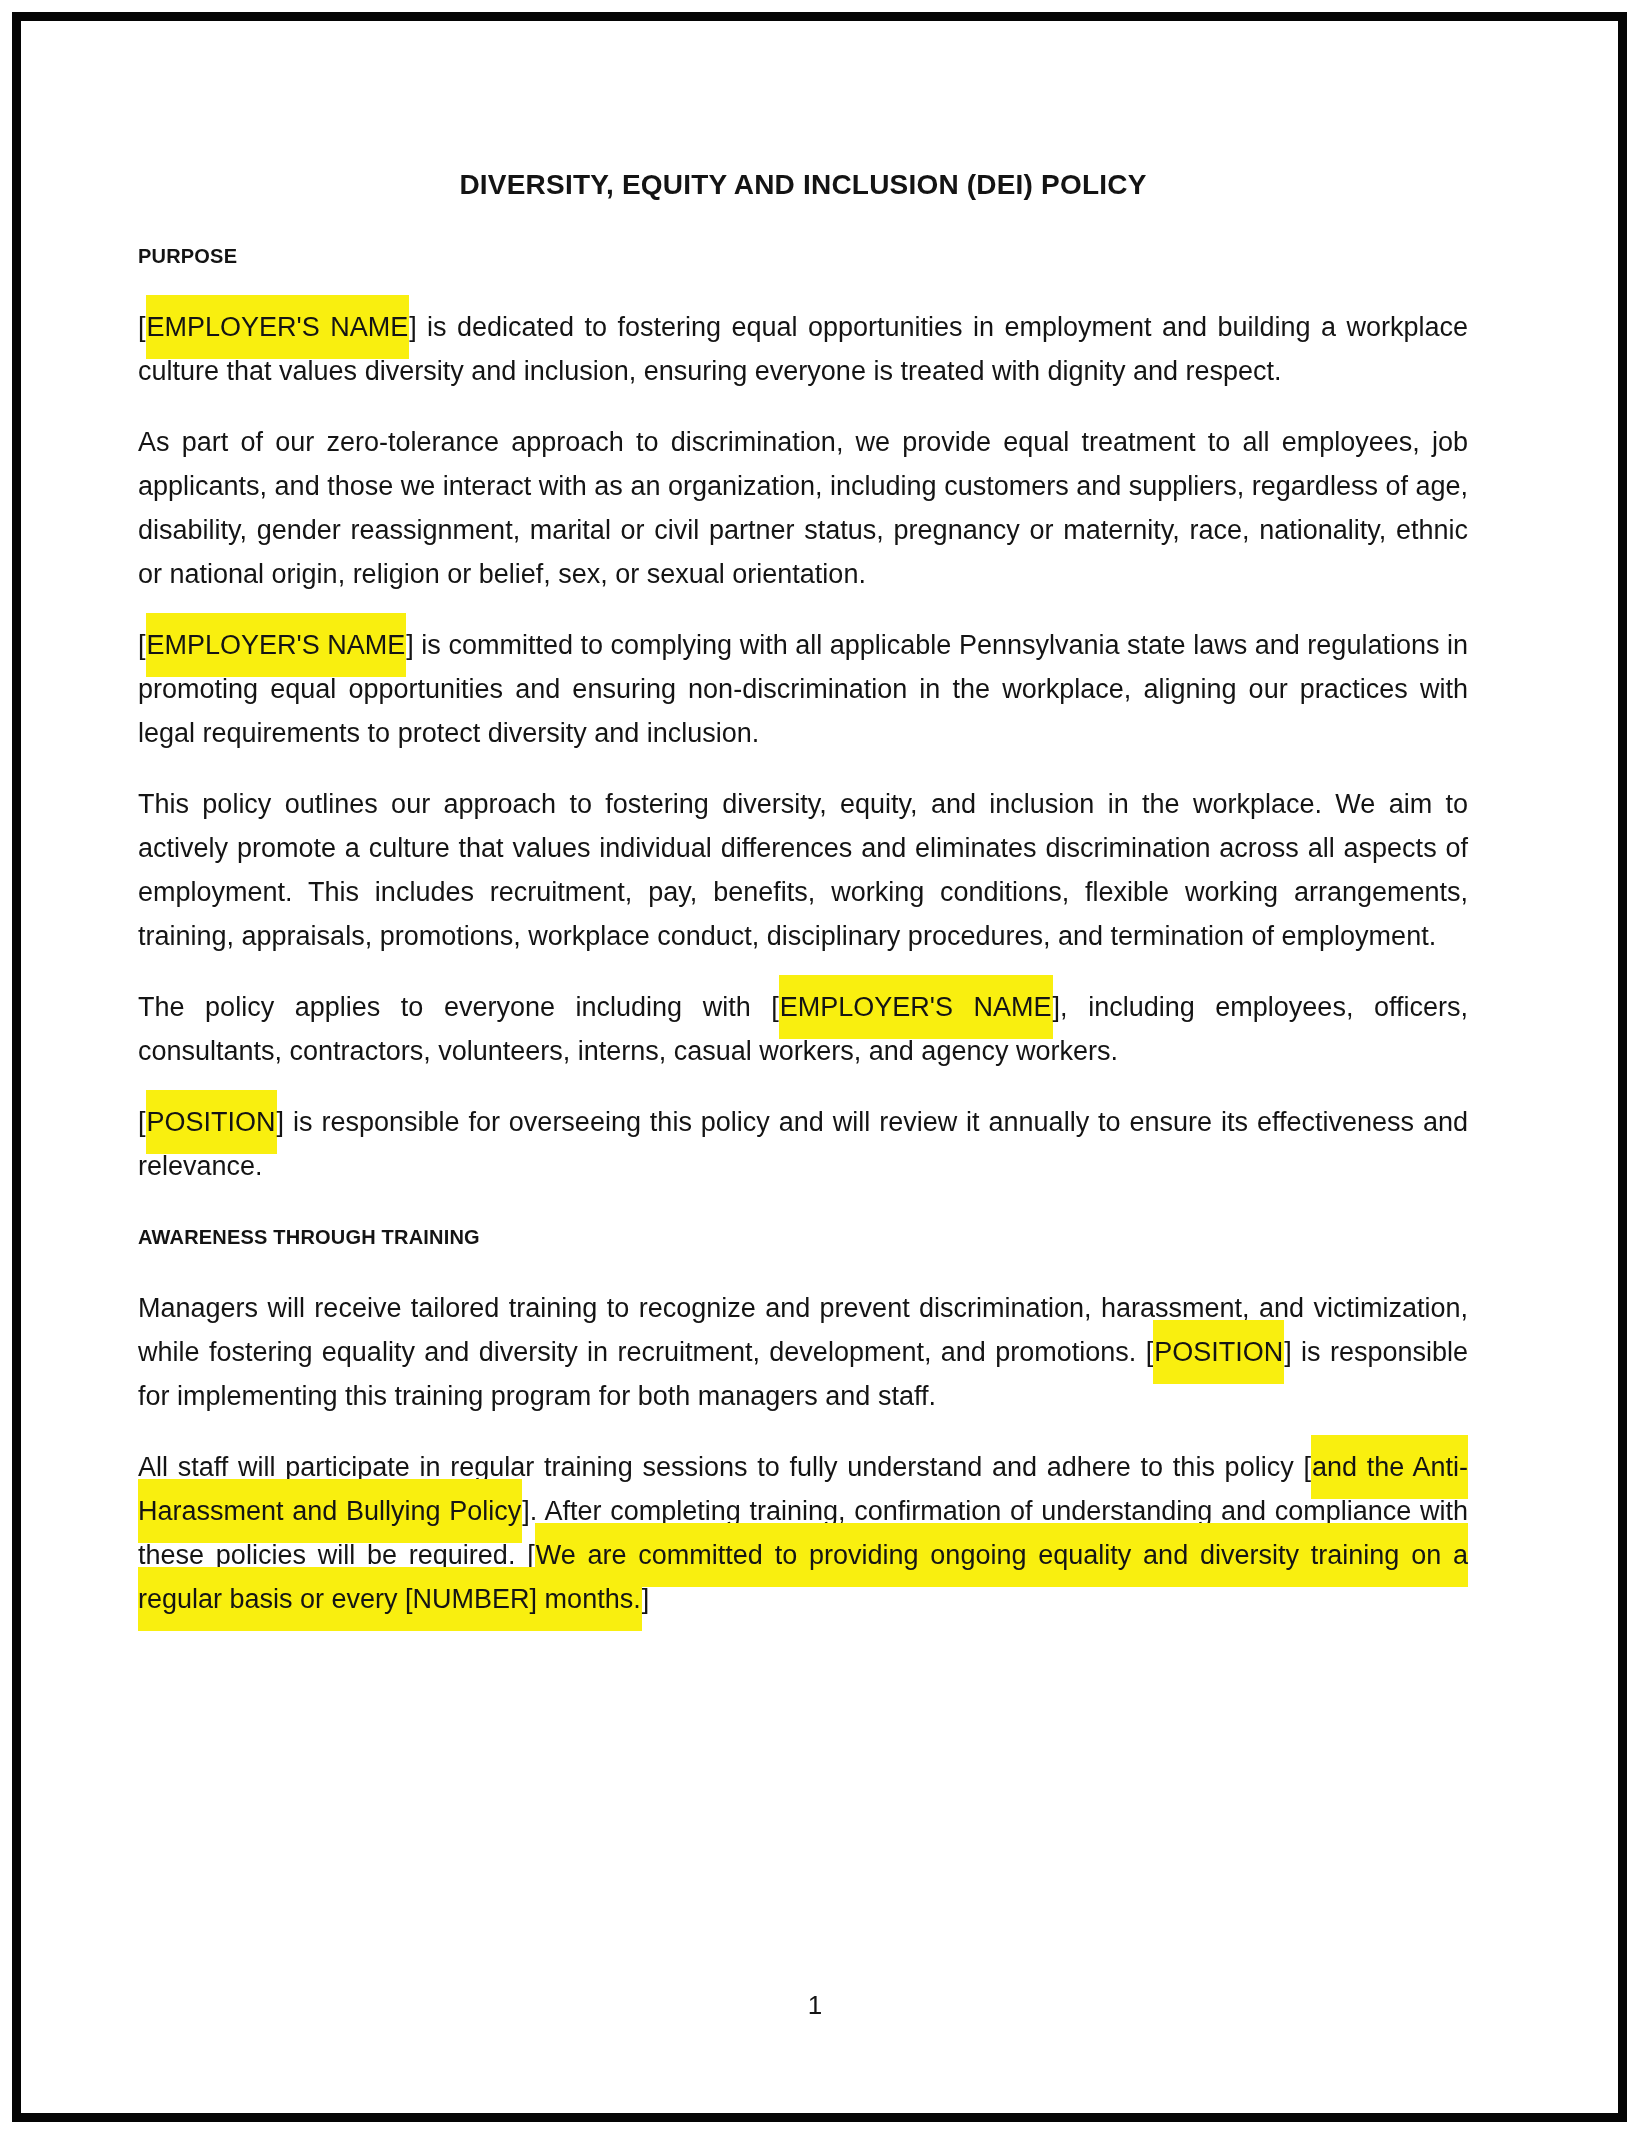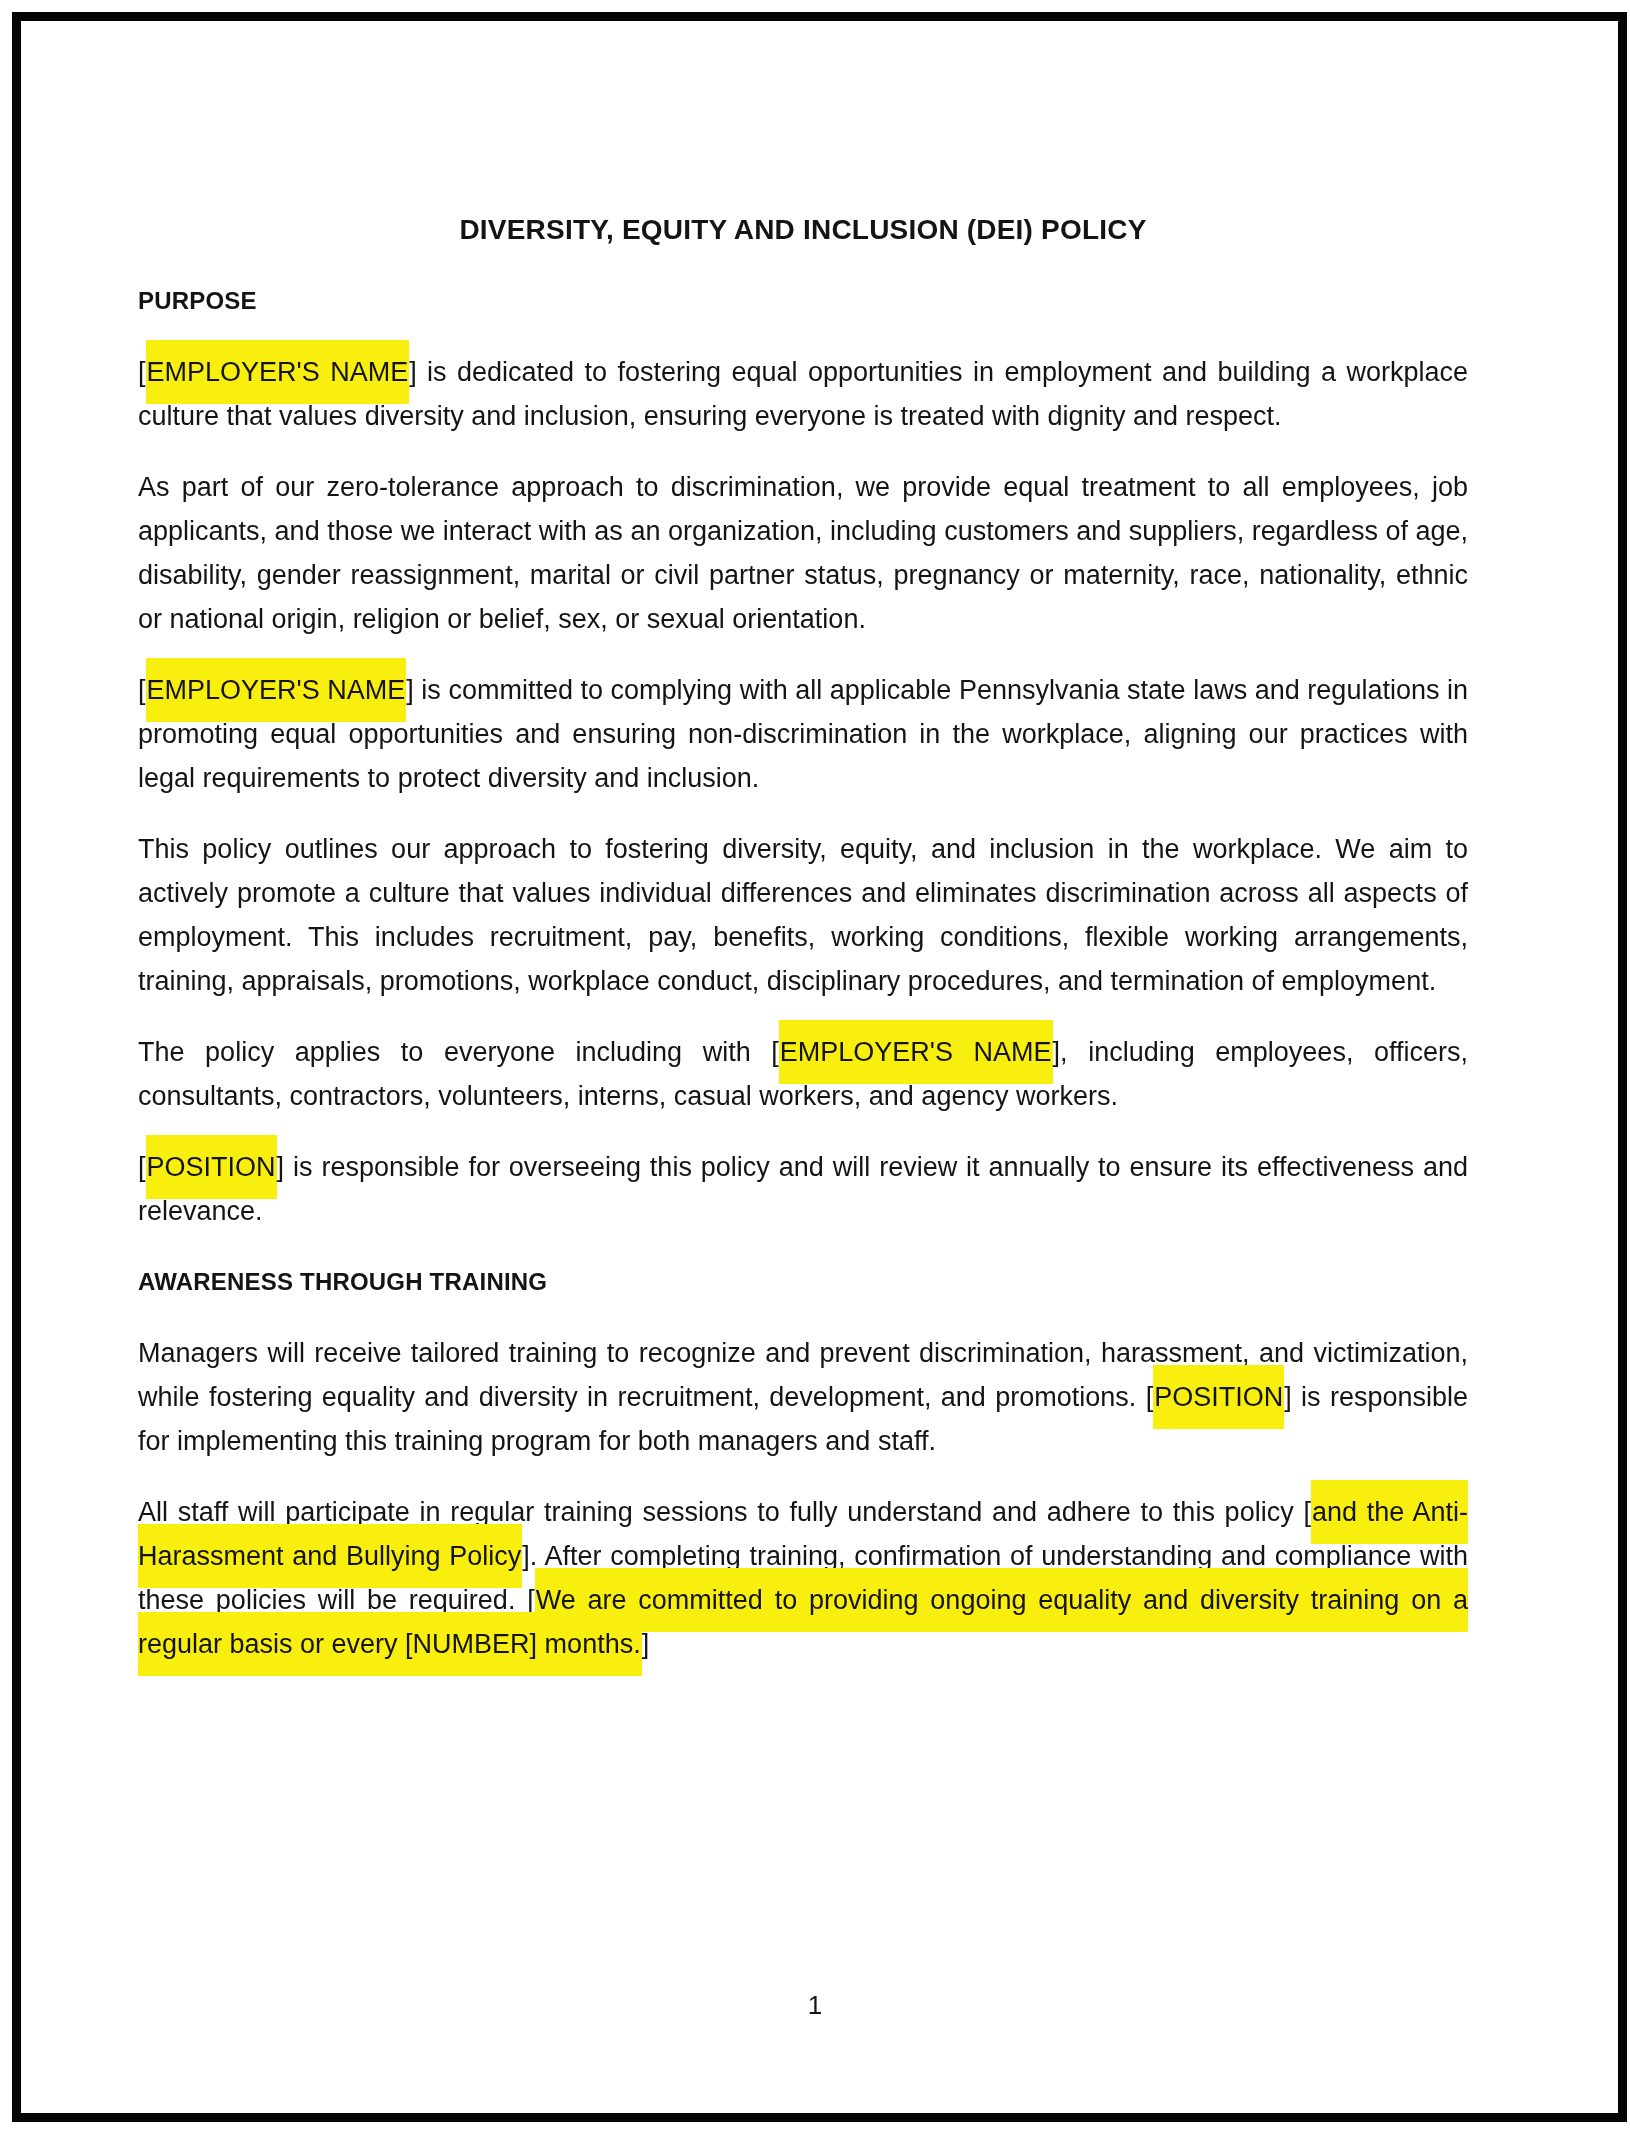--- a/index.html
+++ b/index.html
@@ -22,32 +22,31 @@
     right: 3px;
     bottom: 11px;
     border: 9px solid #050505;
     pointer-events: none;
   }
   .content {
     position: absolute;
     left: 138px;
     width: 1330px;
     top: 163px;
-    margin-top: 45px;
   }
   .title {
     font-size: 28px;
     line-height: 44px;
     font-weight: bold;
     text-align: center;
     margin: 0 0 27px 0;
     letter-spacing: 0.2px;
   }
   h2.heading {
-    font-size: 24px;
+    font-size: 20px;
     line-height: 44px;
     font-weight: bold;
     margin: 11px 0 27px 0;
     letter-spacing: 0.2px;
   }
   p.para {
     font-size: 27px;
     line-height: 44px;
     text-align: justify;
     margin: 0 0 27px 0;

